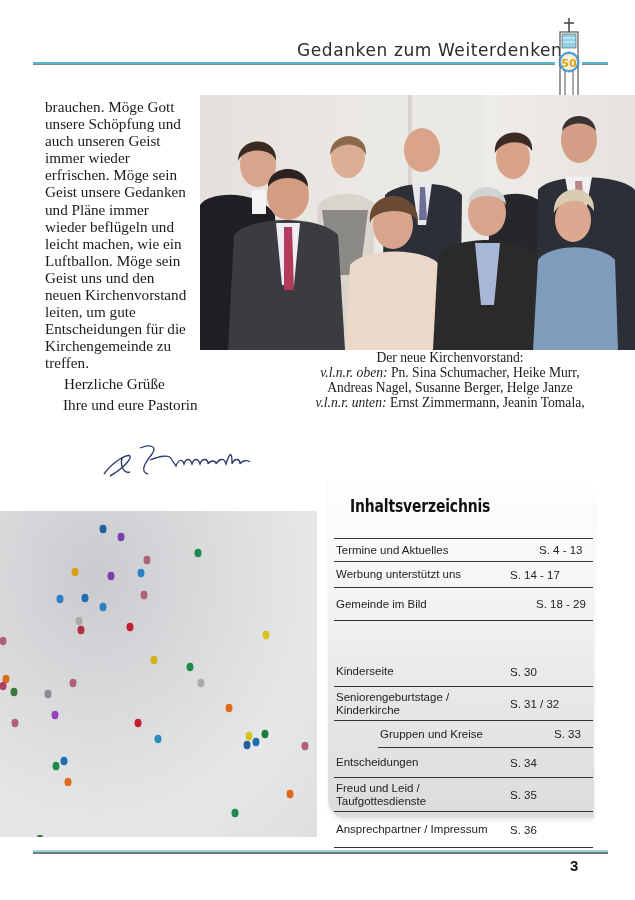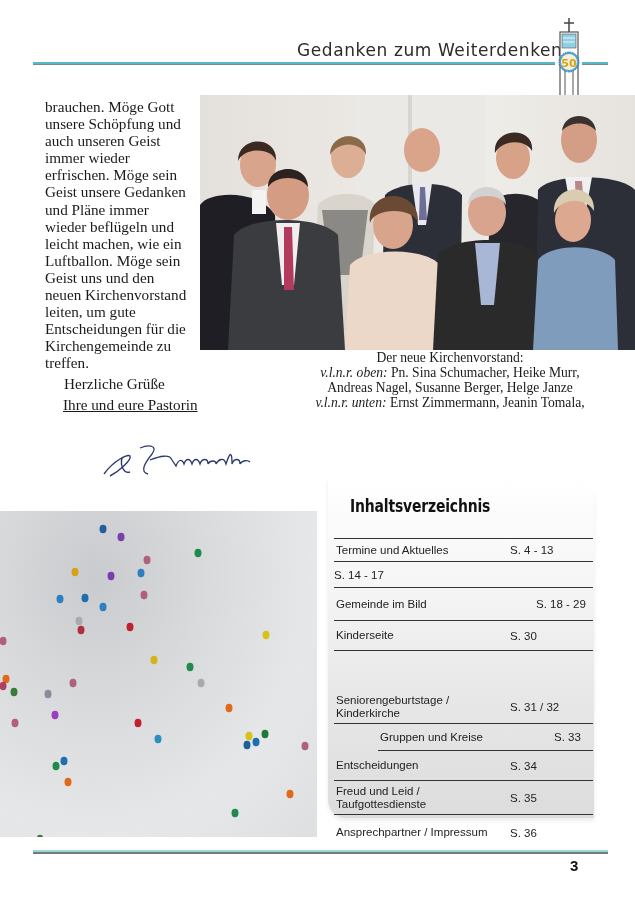--- a/index.html
+++ b/index.html
@@ -7,21 +7,21 @@
 
   
   .header-title { position: absolute; left: 297px; top: 40px; font-family: "DejaVu Sans", sans-serif; font-size: 17px; letter-spacing: 0.6px; color: #2b2b2b; }
   .header-rule { position: absolute; left: 33px; top: 62px; width: 522px; height: 3px; background: linear-gradient(#55b8cc 0 50%, #7a8a8f 50% 100%); }
   .header-rule-right { position: absolute; left: 582px; top: 62px; width: 26px; height: 3px; background: linear-gradient(#55b8cc 0 50%, #7a8a8f 50% 100%); }
   .logo { position: absolute; left: 552px; top: 18px; width: 34px; height: 78px; }
 
   
   .body-text { position: absolute; left: 45px; top: 98px; width: 160px; font-size: 15.2px; line-height: 17.1px; }
   .greeting { position: absolute; left: 64px; top: 375px; font-size: 15.2px; }
-  .closing { position: absolute; left: 63px; top: 396px; font-size: 15.2px; text-decoration: underline; }
+  .closing { position: absolute; left: 63px; top: 396px; font-size: 15.2px; }
   .signature { position: absolute; left: 100px; top: 436px; width: 160px; height: 50px; }
 
   
   .photo { position: absolute; left: 200px; top: 95px; width: 435px; height: 255px; overflow: hidden;
     background: linear-gradient(90deg, #e4e1dc 0%, #ece9e4 40%, #f0eeea 60%, #e6e3de 100%); }
 
   
   .caption { position: absolute; left: 290px; top: 350px; width: 320px; text-align: center; font-size: 13.6px; line-height: 15px; }
   .caption i { font-style: italic; }
 
@@ -198,36 +198,37 @@
       <ellipse cx="68" cy="271" rx="3.5" ry="4.2" fill="#e06a1a"></ellipse>
       <ellipse cx="290" cy="283" rx="3.5" ry="4.2" fill="#e06a1a"></ellipse>
       <ellipse cx="235" cy="302" rx="3.5" ry="4.2" fill="#1f8a4c"></ellipse>
       <ellipse cx="40" cy="328" rx="3.5" ry="4.2" fill="#3a7a3a"></ellipse>
     </svg>
 </div>
 
 <div class="toc">
   <div class="toc-title">Inhaltsverzeichnis</div>
   <div class="toc-table" id="toc-table">
-      <div class="toc-row" style="height: 22px;">
+      <div class="toc-row" style="height: 22px; gap: 29px;">
         <span class="lbl">Termine und Aktuelles</span>
         <span class="pg">S. 4 - 13</span>
       </div>
       <div class="toc-row" style="height: 25px;">
+        <span class="lbl">Werbung unterstützt uns</span>
         <span class="pg">S. 14 - 17</span>
       </div>
       <div class="toc-row" style="height: 32px; gap: 26px;">
         <span class="lbl">Gemeinde im Bild</span>
         <span class="pg">S. 18 - 29</span>
       </div>
-      <div class="toc-row" style="height: 29px;">
+      <div class="toc-row" style="height: 29px; margin-top: 36px;">
         <span class="lbl">Kinderseite</span>
         <span class="pg">S. 30</span>
       </div>
-      <div class="toc-row" style="height: 33px; margin-top: 39px;">
+      <div class="toc-row" style="height: 33px;">
         <span class="lbl">Seniorengeburtstage / Kinderkirche</span>
         <span class="pg">S. 31 / 32</span>
       </div>
       <div class="toc-row" style="height: 26px; margin-left: 44px;">
         <span class="lbl">Gruppen und Kreise</span>
         <span class="pg">S. 33</span>
       </div>
       <div class="toc-row" style="height: 29px;">
         <span class="lbl">Entscheidungen</span>
         <span class="pg">S. 34</span>

